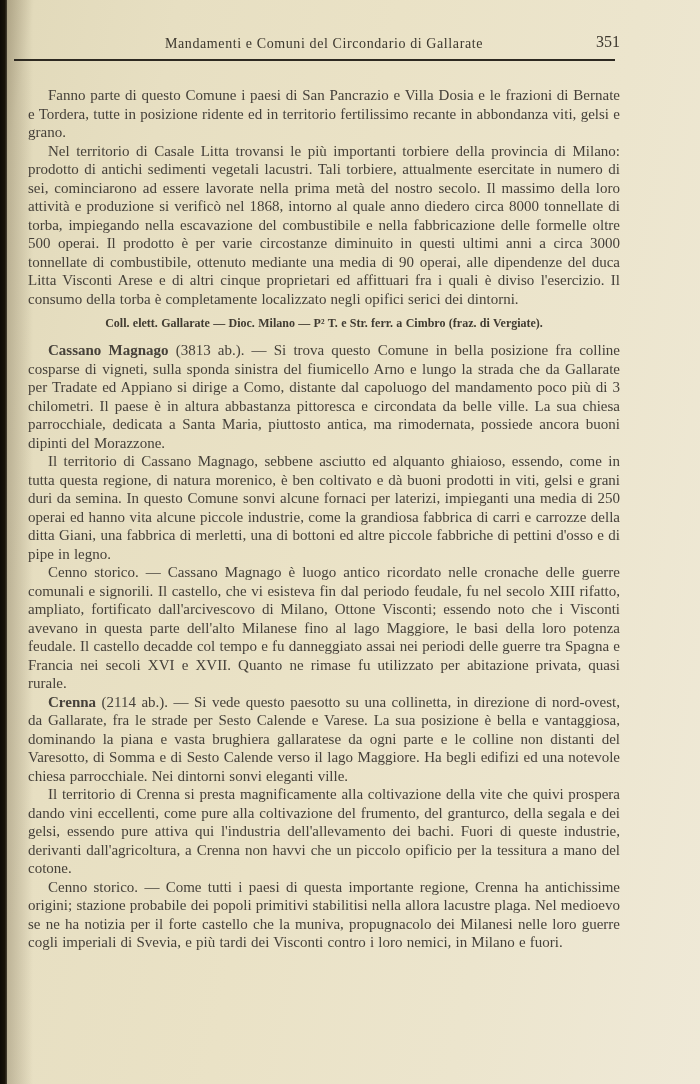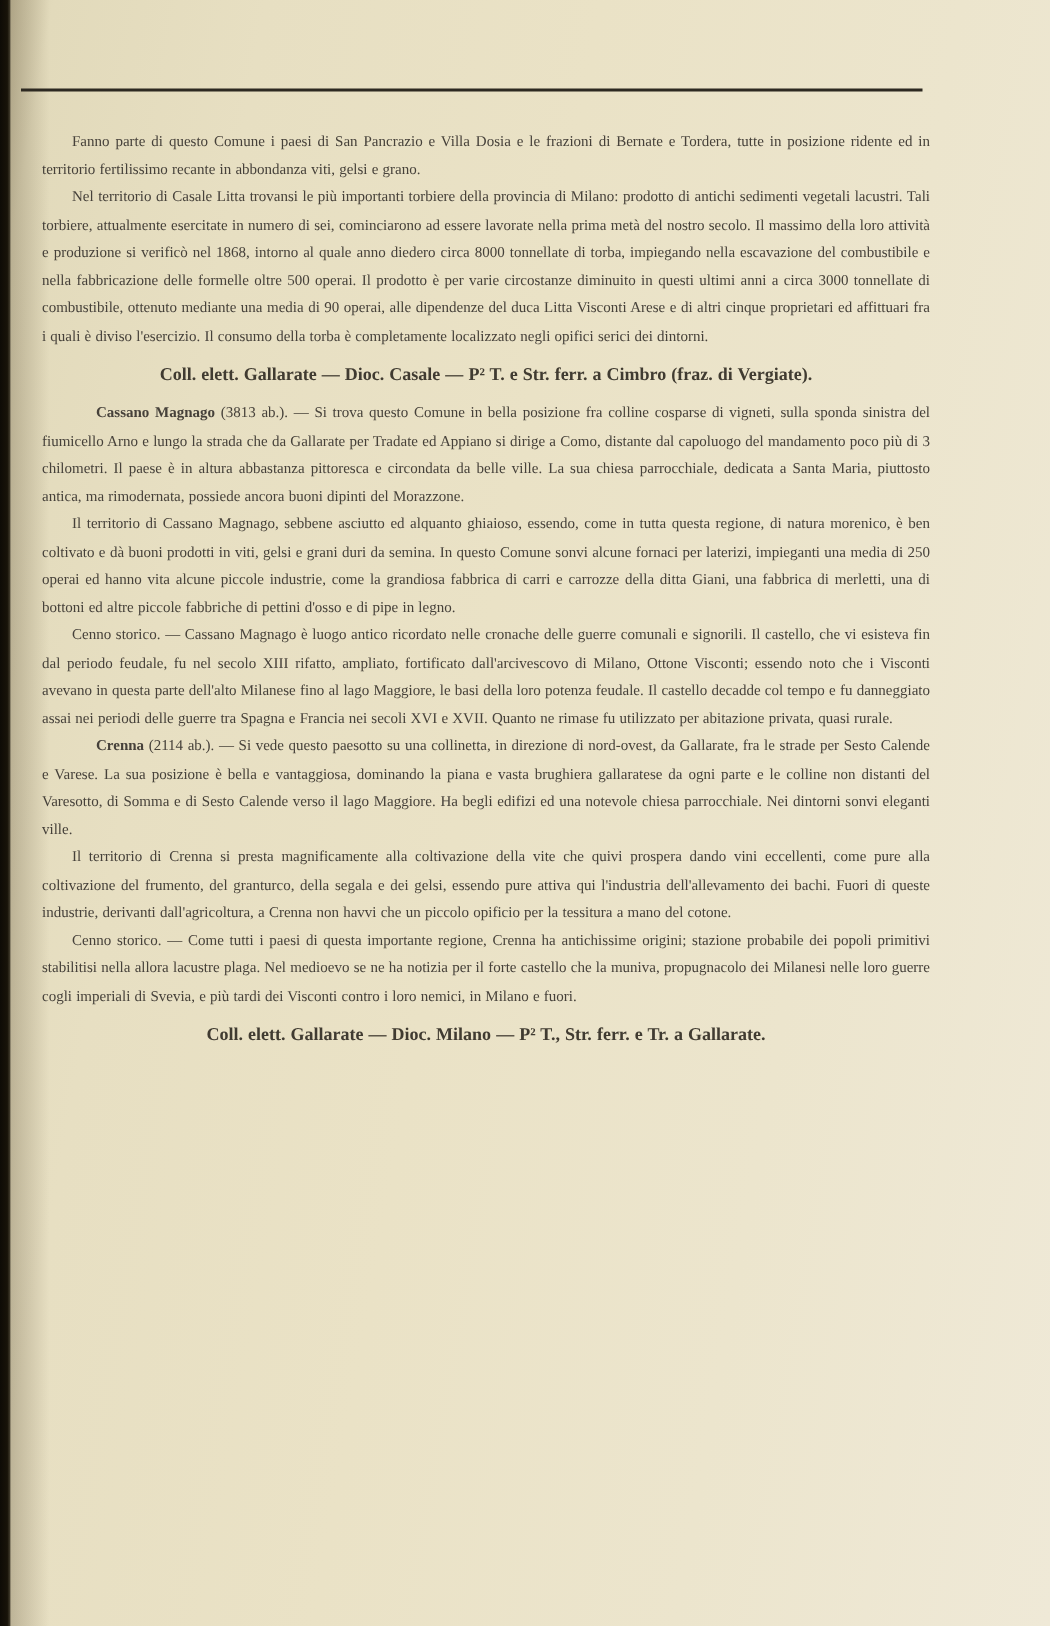--- a/index.html
+++ b/index.html
@@ -55,65 +55,68 @@
     width: 601px; height: 2px;
     background: #2d2921;
   }
   main.text-block {
     position: absolute;
     top: 86px; left: 28px;
     width: 592px;
   }
   main p {
     margin: 0;
-    font-size: 10px;
+    font-size: 15px;
     line-height: 18.5px;
     text-align: justify;
     word-spacing: 0.03em;
   }
   main p.indent { text-indent: 20px; }
-  .entry-name { font-weight: bold; margin-left: 16px; }
+  .entry-name { font-weight: bold; }
   .cenno-lead { }
   p.coll-line {
     font-size: 12px;
     font-weight: bold;
     text-align: center;
     text-indent: 0;
     margin: 8px 0 10px 0;
     line-height: 15px;
     color: #403b31;
   }
 </style>
 </head>
 <body>
 
 <div class="page">
   <div class="left-edge"></div>
   <div class="gutter-shade"></div>
 
+  <header class="running">
+    <span class="running-head">Mandamenti e Comuni del Circondario di Gallarate</span>
+    <span class="page-num">351</span>
+  </header>
 
   <div class="rule"></div>
 
   <main class="text-block">
 
     <p class="indent">Fanno parte di questo Comune i paesi di San Pancrazio e Villa Dosia e le frazioni di Bernate e Tordera, tutte in posizione ridente ed in territorio fertilissimo recante in abbondanza viti, gelsi e grano.</p>
 
     <p class="indent">Nel territorio di Casale Litta trovansi le più importanti torbiere della provincia di Milano: prodotto di antichi sedimenti vegetali lacustri. Tali torbiere, attualmente esercitate in numero di sei, cominciarono ad essere lavorate nella prima metà del nostro secolo. Il massimo della loro attività e produzione si verificò nel 1868, intorno al quale anno diedero circa 8000 tonnellate di torba, impiegando nella escavazione del combustibile e nella fabbricazione delle formelle oltre 500 operai. Il prodotto è per varie circostanze diminuito in questi ultimi anni a circa 3000 tonnellate di combustibile, ottenuto mediante una media di 90 operai, alle dipendenze del duca Litta Visconti Arese e di altri cinque proprietari ed affittuari fra i quali è diviso l'esercizio. Il consumo della torba è completamente localizzato negli opifici serici dei dintorni.</p>
 
-    <p class="coll-line">Coll. elett. Gallarate — Dioc. Casale — P² T. e Str. ferr. a Cimbro (fraz. di Vergiate).</p>
+    <p class="coll-line">Coll. elett. Gallarate — Dioc. Milano — P² T. e Str. ferr. a Cimbro (fraz. di Vergiate).</p>
 
     <p class="indent"><span class="entry-name">Cassano Magnago</span><span> (3813 ab.). — Si trova questo Comune in bella posizione fra colline cosparse di vigneti, sulla sponda sinistra del fiumicello Arno e lungo la strada che da Gallarate per Tradate ed Appiano si dirige a Como, distante dal capoluogo del mandamento poco più di 3 chilometri. Il paese è in altura abbastanza pittoresca e circondata da belle ville. La sua chiesa parrocchiale, dedicata a Santa Maria, piuttosto antica, ma rimodernata, possiede ancora buoni dipinti del Morazzone.</span></p>
 
     <p class="indent">Il territorio di Cassano Magnago, sebbene asciutto ed alquanto ghiaioso, essendo, come in tutta questa regione, di natura morenico, è ben coltivato e dà buoni prodotti in viti, gelsi e grani duri da semina. In questo Comune sonvi alcune fornaci per laterizi, impieganti una media di 250 operai ed hanno vita alcune piccole industrie, come la grandiosa fabbrica di carri e carrozze della ditta Giani, una fabbrica di merletti, una di bottoni ed altre piccole fabbriche di pettini d'osso e di pipe in legno.</p>
 
     <p class="indent"><span class="cenno-lead">Cenno storico.</span><span> — Cassano Magnago è luogo antico ricordato nelle cronache delle guerre comunali e signorili. Il castello, che vi esisteva fin dal periodo feudale, fu nel secolo XIII rifatto, ampliato, fortificato dall'arcivescovo di Milano, Ottone Visconti; essendo noto che i Visconti avevano in questa parte dell'alto Milanese fino al lago Maggiore, le basi della loro potenza feudale. Il castello decadde col tempo e fu danneggiato assai nei periodi delle guerre tra Spagna e Francia nei secoli XVI e XVII. Quanto ne rimase fu utilizzato per abitazione privata, quasi rurale.</span></p>
 
 
     <p class="indent"><span class="entry-name">Crenna</span><span> (2114 ab.). — Si vede questo paesotto su una collinetta, in direzione di nord-ovest, da Gallarate, fra le strade per Sesto Calende e Varese. La sua posizione è bella e vantaggiosa, dominando la piana e vasta brughiera gallaratese da ogni parte e le colline non distanti del Varesotto, di Somma e di Sesto Calende verso il lago Maggiore. Ha begli edifizi ed una notevole chiesa parrocchiale. Nei dintorni sonvi eleganti ville.</span></p>
 
     <p class="indent">Il territorio di Crenna si presta magnificamente alla coltivazione della vite che quivi prospera dando vini eccellenti, come pure alla coltivazione del frumento, del granturco, della segala e dei gelsi, essendo pure attiva qui l'industria dell'allevamento dei bachi. Fuori di queste industrie, derivanti dall'agricoltura, a Crenna non havvi che un piccolo opificio per la tessitura a mano del cotone.</p>
 
     <p class="indent"><span class="cenno-lead">Cenno storico.</span><span> — Come tutti i paesi di questa importante regione, Crenna ha antichissime origini; stazione probabile dei popoli primitivi stabilitisi nella allora lacustre plaga. Nel medioevo se ne ha notizia per il forte castello che la muniva, propugnacolo dei Milanesi nelle loro guerre cogli imperiali di Svevia, e più tardi dei Visconti contro i loro nemici, in Milano e fuori.</span></p>
 
-    <p class="coll-line">Coll. elett. Gallarate — Dioc. Milano — P² T., Str. ferr. e Tr. a Gallarate.</p>
 
   </main>
 </div>
 
 </body></html>

